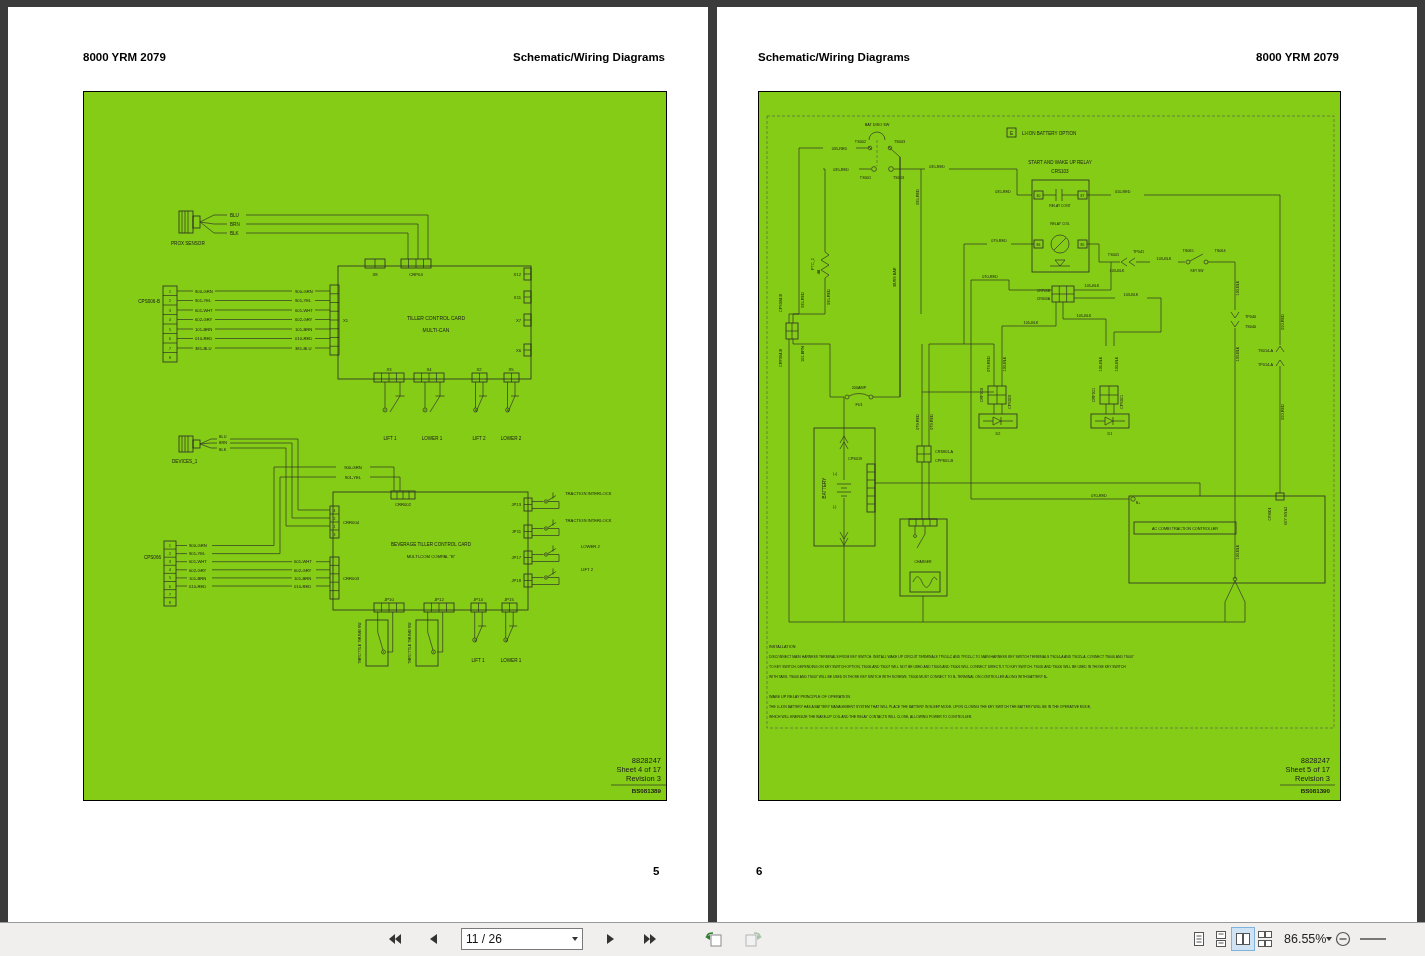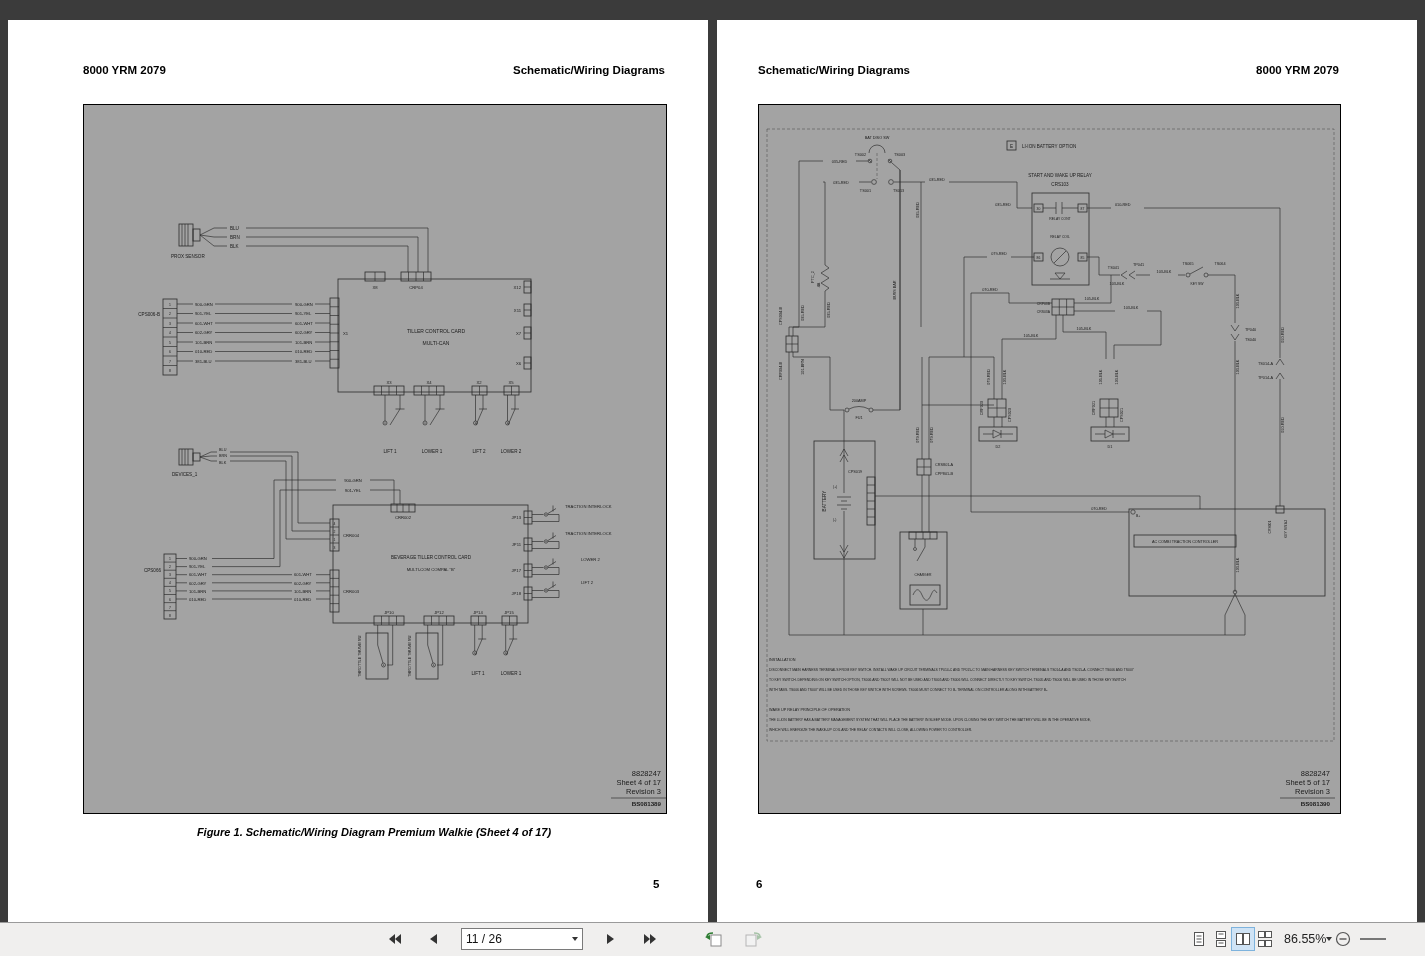--- a/index.html
+++ b/index.html
@@ -1,21 +1,21 @@
 <!DOCTYPE html>
 <html><head>
 <meta charset="utf-8">
 <style>
   html,body{margin:0;padding:0;background:#3b3b3b;font-family:"Liberation Sans",sans-serif;}
   .screen{position:relative;width:1425px;height:956px;background:#3b3b3b;overflow:hidden;}
-  .page{position:absolute;top:20px;width:700px;height:918px;background:#ffffff;}
+  .page{position:absolute;top:7px;width:700px;height:918px;background:#ffffff;}
   .page-left{left:8px;}
   .page-right{left:717px;}
   .pg-header{position:absolute;top:44px;font-weight:bold;font-size:11.5px;color:#000;display:flex;justify-content:space-between;}
-  .figure-box{position:absolute;top:84px;border:1.5px solid #000;background:#a3a3a3;}
+  .figure-box{position:absolute;top:84px;border:1.5px solid #000;background:#84cc16;}
   .caption{position:absolute;top:806px;text-align:center;font-weight:bold;font-style:italic;font-size:11px;color:#000;}
   .pgnum{position:absolute;top:858px;font-weight:bold;font-size:11.5px;color:#000;}
   svg{display:block;}
   svg text{fill:#1c1c1c;font-family:"Liberation Sans",sans-serif;}
   .ln{stroke:#2a2a2a;stroke-width:.65;fill:none;}
   .bx{stroke:#2a2a2a;stroke-width:.8;fill:none;}
   .dash{stroke:#555;stroke-width:.6;fill:none;stroke-dasharray:3 2;}
   .t3{font-size:3.4px;}.t35{font-size:3.8px;}.t4{font-size:4.2px;}.t45{font-size:4.6px;}
   .t5{font-size:5px;}.t7{font-size:7.5px;}.t6b{font-size:6.2px;font-weight:bold;}
   .mid{text-anchor:middle;}.end{text-anchor:end;}
@@ -383,21 +383,20 @@
 
         <g>
           <text class="t7 end" x="577" y="671">8828247</text>
           <text class="t7 end" x="577" y="680">Sheet 4 of 17</text>
           <text class="t7 end" x="577" y="689">Revision 3</text>
           <line class="ln" x1="527" y1="693" x2="582" y2="693"></line>
           <text class="t6b end" x="577" y="701">BS081389</text>
         </g>
       </svg>
     </div>
-    <div class="caption" style="left:75px;width:582px;">Figure 1. Schematic/Wiring Diagram Premium Walkie (Sheet 4 of 17)</div>
     <div class="pgnum" style="left:645px;">5</div>
   </div>
 
   <div class="page page-right">
     <div class="pg-header" style="left:41px;width:581px;">
       <span>Schematic/Wiring Diagrams</span>
       <span>8000 YRM 2079</span>
     </div>
     <div class="figure-box" style="left:41px;width:581px;height:708px;">
       <svg width="581" height="708" viewBox="0 0 581 708">

